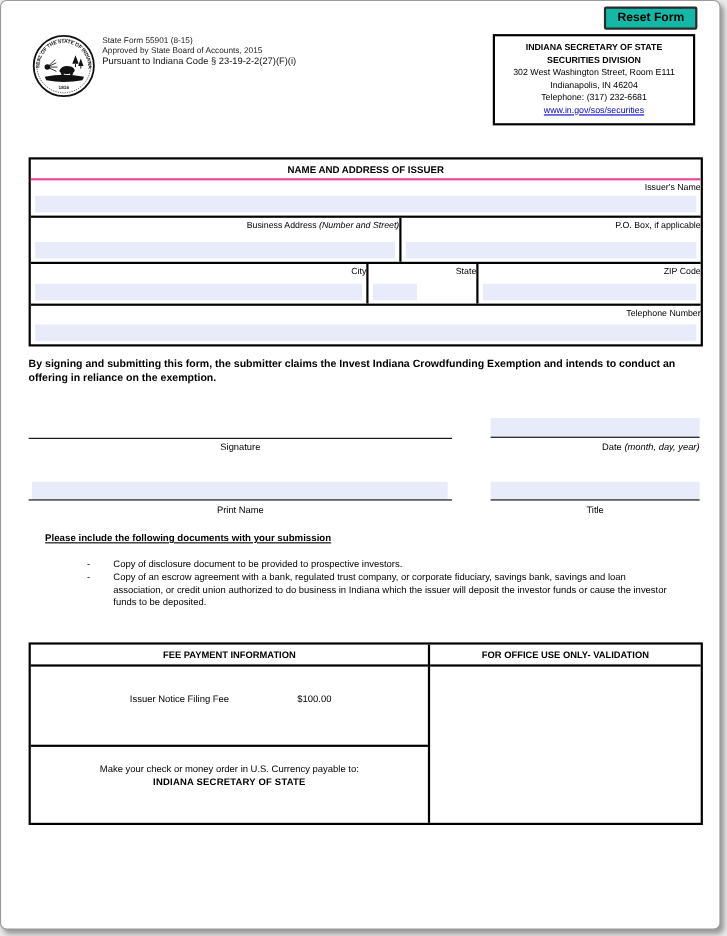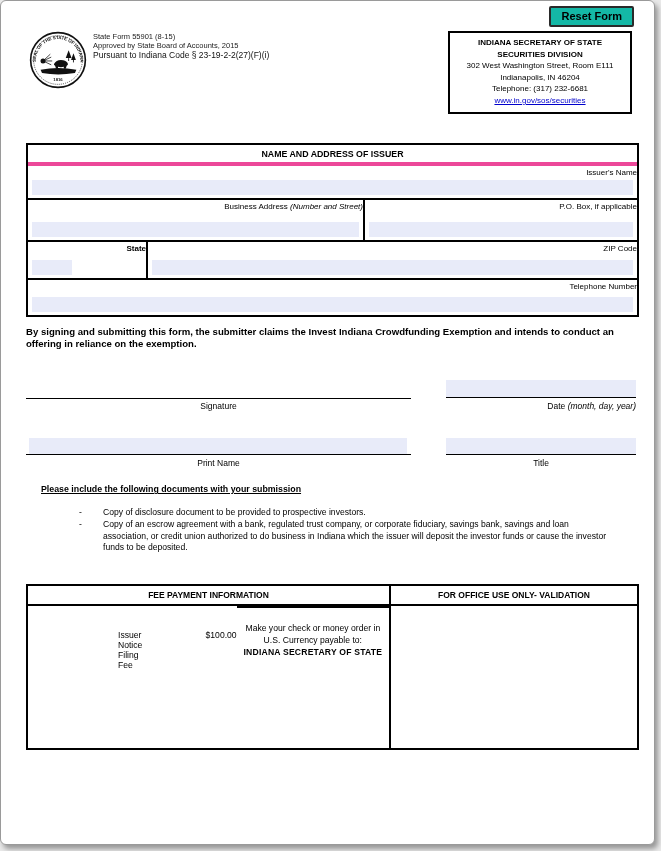--- a/index.html
+++ b/index.html
@@ -18,37 +18,37 @@
   .title-block h1{margin:0 0 1px 0;font-size:12.5px;letter-spacing:.2px;}
   .fineprint{font-size:7.5px;color:#222;}
   .pursuant{font-size:8.5px;color:#111;margin-top:1px;}
   .agency-box{position:absolute;top:30px;right:22px;width:176px;border:2px solid #000;
               text-align:center;font-size:8px;line-height:1.45;padding:4px 2px 5px;}
   .agency-box .bold{font-weight:bold;}
   .agency-box a{color:#0000cc;text-decoration:underline;cursor:pointer;}
 
   
   .issuer-table{position:absolute;left:25px;top:142px;width:609px;border:2px solid #000;}
-  .it-header{height:17px;border-bottom:4px solid #ec4899;display:flex;align-items:center;
+  .it-header{height:17px;border-bottom:2px solid #ec4899;display:flex;align-items:center;
              justify-content:center;font-weight:bold;font-size:8.8px;}
   .it-row{display:flex;border-bottom:2px solid #000;}
   .it-row:last-child{border-bottom:none;}
   .cell{position:relative;box-sizing:border-box;text-align:right;}
   .cell + .cell{border-left:2px solid #000;}
   .cell .lbl{font-size:8px;padding:2px 0 0 4px;}
   .cell .lbl i{font-style:italic;}
   .field{position:absolute;left:4px;right:4px;bottom:3px;height:15px;background:#e8ebf9;}
   .row-name{height:32px;}
   .row-addr{height:40px;}
   .row-city{height:36px;}
   .row-mail{height:35px;}
   .c-wide{width:335px;}
   .c-rest{flex:1;}
   .c-city{width:305px;}
-  .c-state{width:118px;font-weight:bold;}
+  .c-state{width:100px;}
   .field.state-field{right:auto;width:40px;}
 
   
   .statement{position:absolute;left:25px;top:325px;width:606px;font-weight:bold;
              font-size:9.6px;line-height:11.5px;}
 
   
   .line{position:absolute;border-top:1.5px solid #000;}
   .sig-line{left:25px;top:397px;width:385px;}
   .sig-label{position:absolute;left:25px;top:400px;width:385px;text-align:center;font-size:8.5px;}
@@ -70,21 +70,21 @@
   .doc-item{display:flex;font-size:8.6px;line-height:11.8px;margin-bottom:0;}
   .doc-dash{width:24px;flex:none;}
   .doc-text{width:520px;}
 
   
   .fee-table{position:absolute;left:25px;top:583px;width:609px;height:162px;border:2px solid #000;
              display:grid;grid-template-columns:363px 1fr;grid-template-rows:20px 1fr;}
   .ft-h{display:flex;align-items:center;justify-content:center;font-weight:bold;font-size:8.5px;
         border-bottom:2px solid #000;}
   .ft-h.left{border-right:2px solid #000;}
-  .ft-left{border-right:2px solid #000;display:flex;flex-direction:row;}
+  .ft-left{border-right:2px solid #000;display:flex;flex-direction:column;}
   .fee-line{margin-top:24px;padding-left:90px;display:flex;font-size:8.6px;}
   .fee-amount{margin-left:62px;}
   .payable{border-top:2px solid #000;height:55px;text-align:center;padding-top:14px;
            font-size:8.6px;line-height:12px;}
   .payable .bold{font-weight:bold;letter-spacing:.2px;}
 </style>
 </head>
 <body>
 
 <div class="canvas">
@@ -147,20 +147,24 @@
           </div>
           <div class="field"></div>
         </div>
         <div class="cell c-rest">
           <div class="lbl">P.O. Box, if applicable</div>
           <div class="field"></div>
         </div>
       </div>
 
       <div class="it-row row-city">
+        <div class="cell c-city">
+          <div class="lbl">City</div>
+          <div class="field"></div>
+        </div>
         <div class="cell c-state">
           <div class="lbl">State</div>
           <div class="field state-field"></div>
         </div>
         <div class="cell c-rest">
           <div class="lbl">ZIP Code</div>
           <div class="field"></div>
         </div>
       </div>
 

